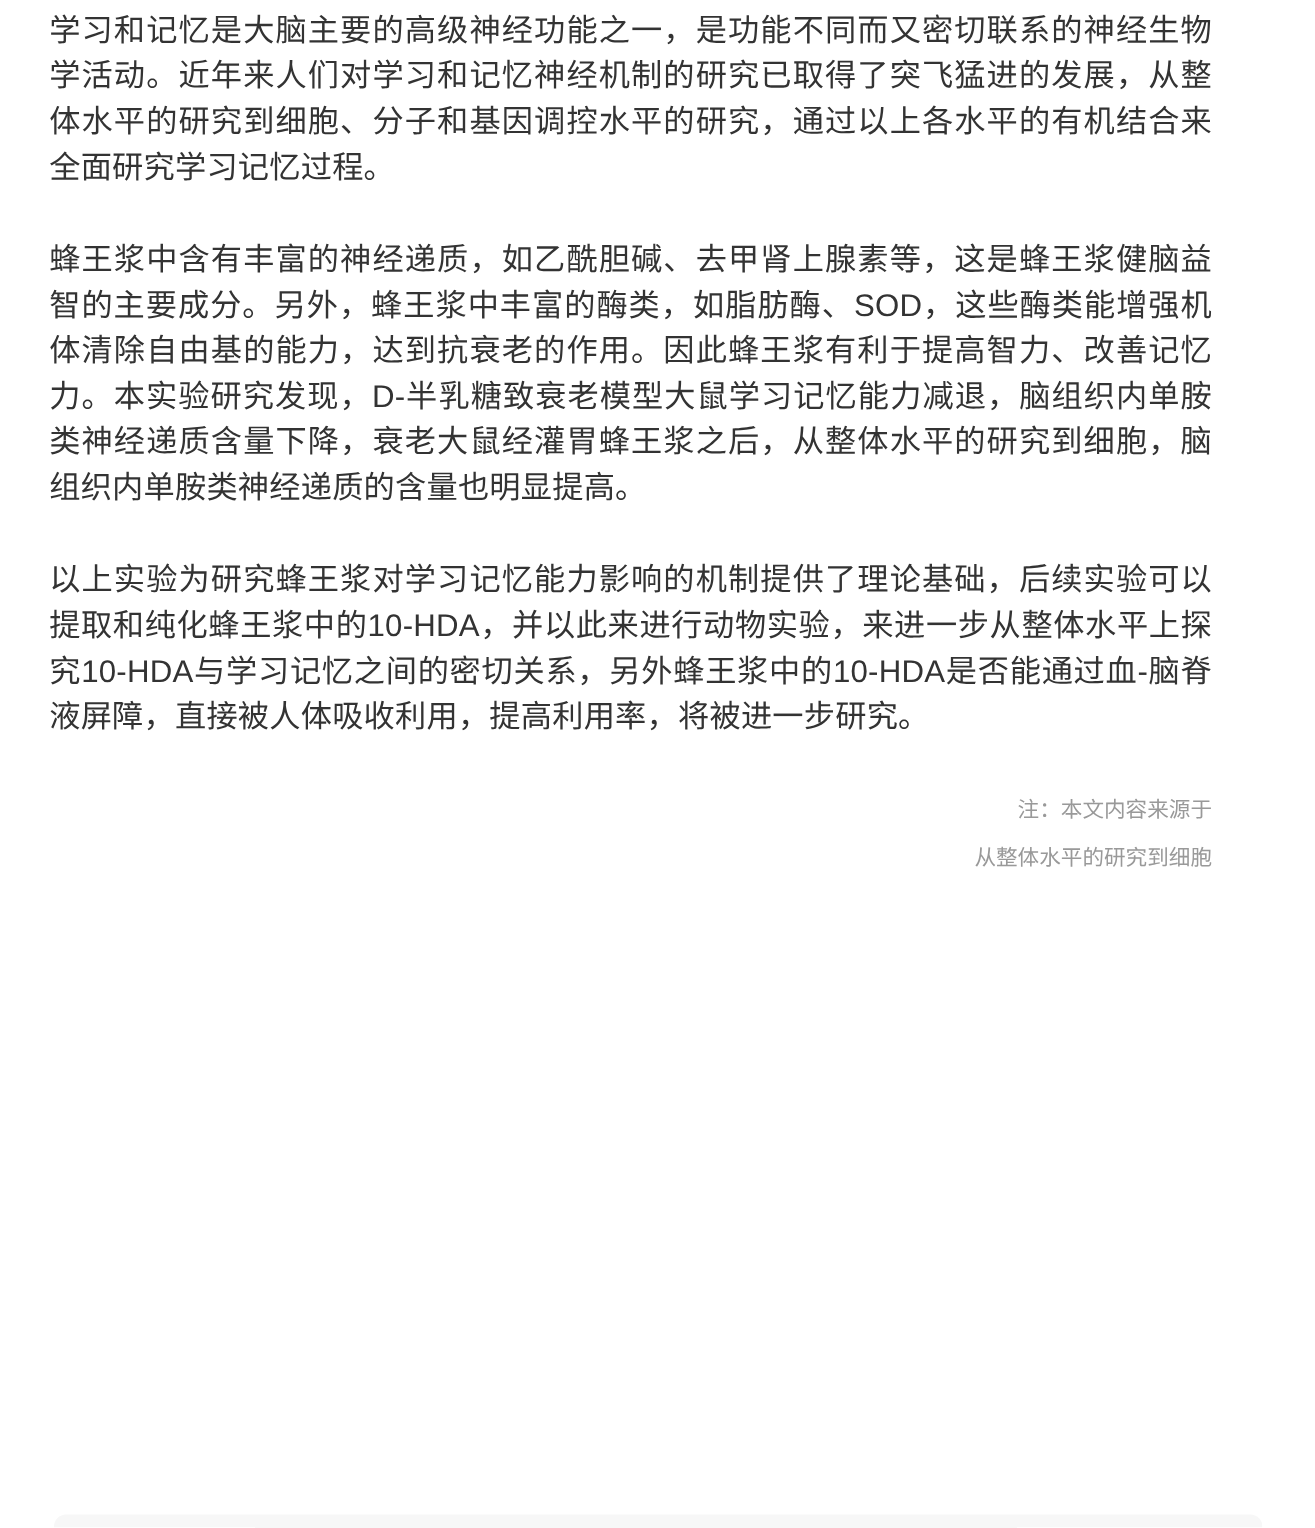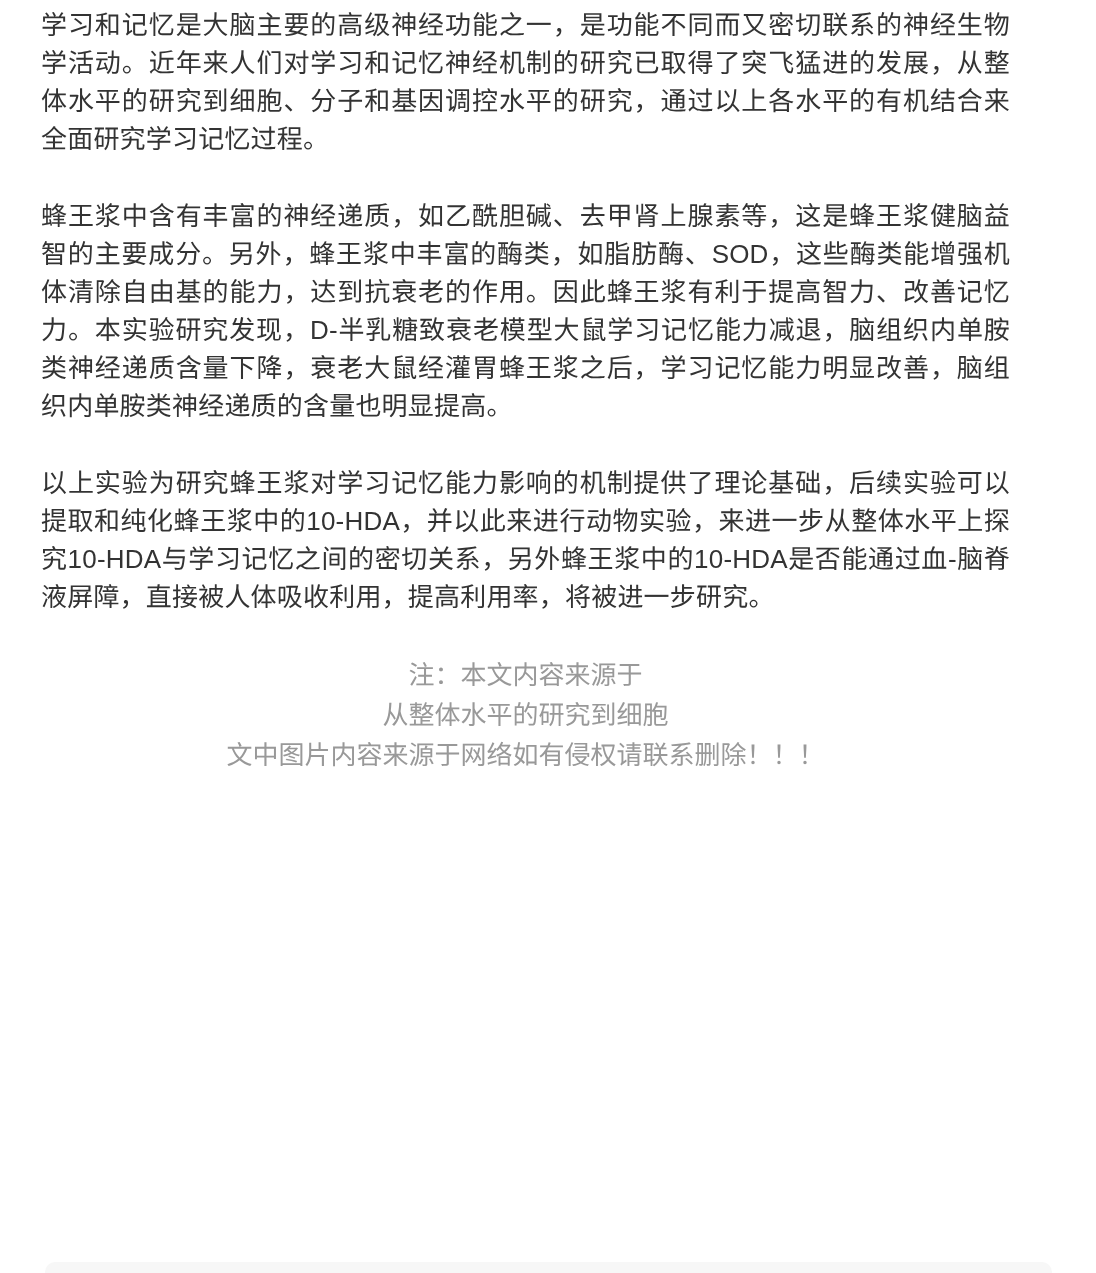--- a/index.html
+++ b/index.html
@@ -28,45 +28,44 @@
     margin: 0 0 39px 0;
     font-size: 26px;
     line-height: 38px;
     color: var(--text-color);
     text-align: justify;
     letter-spacing: 0.2px;
     word-break: break-word;
   }
   .source-note {
     margin: 0;
-    font-size: 26px;
+    font-size: 18px;
     line-height: 40px;
     color: var(--note-color);
-    text-align: center;
+    text-align: right;
   }
   .bottom-card {
     position: absolute;
     left: 45px;
     top: 1262px;
     width: 1007px;
     height: 30px;
     background: var(--panel-bg);
     border-radius: 10px 10px 0 0;
   }
 </style>
 </head>
 <body>
 
 <div class="page">
   <div class="article-body">
     <p>学习和记忆是大脑主要的高级神经功能之一，是功能不同而又密切联系的神经生物学活动。近年来人们对学习和记忆神经机制的研究已取得了突飞猛进的发展，从整体水平的研究到细胞、分子和基因调控水平的研究，通过以上各水平的有机结合来全面研究学习记忆过程。</p>
-    <p>蜂王浆中含有丰富的神经递质，如乙酰胆碱、去甲肾上腺素等，这是蜂王浆健脑益智的主要成分。另外，蜂王浆中丰富的酶类，如脂肪酶、SOD，这些酶类能增强机体清除自由基的能力，达到抗衰老的作用。因此蜂王浆有利于提高智力、改善记忆力。本实验研究发现，D-半乳糖致衰老模型大鼠学习记忆能力减退，脑组织内单胺类神经递质含量下降，衰老大鼠经灌胃蜂王浆之后，学习记忆能力明显改善，脑组织内单胺类神经递质的含量也明显提高。</p>
+    <p>蜂王浆中含有丰富的神经递质，如乙酰胆碱、去甲肾上腺素等，这是蜂王浆健脑益智的主要成分。另外，蜂王浆中丰富的酶类，如脂肪酶、SOD，这些酶类能增强机体清除自由基的能力，达到抗衰老的作用。因此蜂王浆有利于提高智力、改善记忆力。本实验研究发现，D-半乳糖致衰老模型大鼠学习记忆能力减退，脑组织内单胺类神经递质含量下降，衰老大鼠经灌胃蜂王浆之后，从整体水平的研究到细胞，脑组织内单胺类神经递质的含量也明显提高。</p>
     <p>以上实验为研究蜂王浆对学习记忆能力影响的机制提供了理论基础，后续实验可以提取和纯化蜂王浆中的10-HDA，并以此来进行动物实验，来进一步从整体水平上探究10-HDA与学习记忆之间的密切关系，另外蜂王浆中的10-HDA是否能通过血-脑脊液屏障，直接被人体吸收利用，提高利用率，将被进一步研究。</p>
 
     <div>
       <div class="source-note">注：本文内容来源于</div>
       <div class="source-note">从整体水平的研究到细胞</div>
-      <div class="source-note">文中图片内容来源于网络如有侵权请联系删除！！！</div>
     </div>
   </div>
 
   <div class="bottom-card"></div>
 </div>
 
 </body></html>

